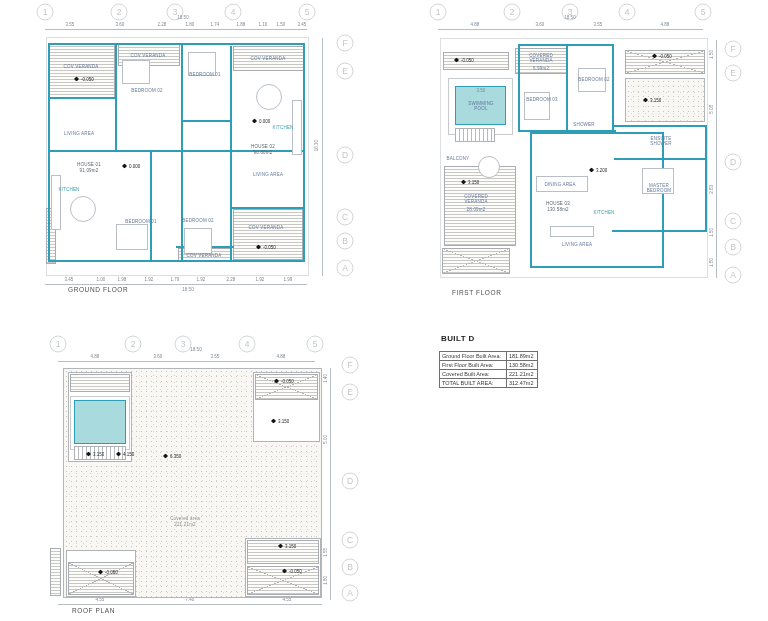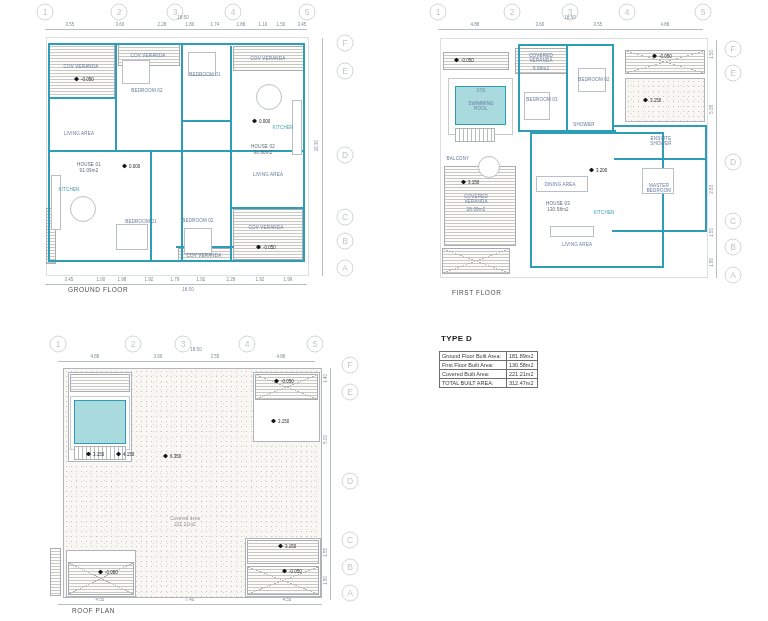--- a/index.html
+++ b/index.html
@@ -263,21 +263,21 @@
   <div class="lvl" style="left:271px;top:421px">3.150</div>
   <div class="rl gray" style="left:185px;top:518px">Covered area</div>
   <div class="rl gray" style="left:185px;top:524px">221.21m2</div>
   <div class="lvl" style="left:278px;top:546px">3.150</div>
   <div class="lvl" style="left:282px;top:571px">-0.050</div>
   <div class="lvl" style="left:98px;top:572px">-0.050</div>
   <div class="cap" style="left:72px;top:607px">ROOF PLAN</div>
 </div>
 
 <div class="layer">
-  <div class="sum-title" style="left:441px;top:334px">TYPE D</div>
+  <div class="sum-title" style="left:441px;top:334px">BUILT D</div>
   <table class="sum-table" style="left:439px;top:351px">
     <tbody>
         <tr>
       <td class="lab">Ground Floor Built Area:</td>
       <td class="val">181.89m2</td>
     </tr>
     <tr>
       <td class="lab">First Floor Built Area:</td>
       <td class="val">130.58m2</td>
     </tr>

